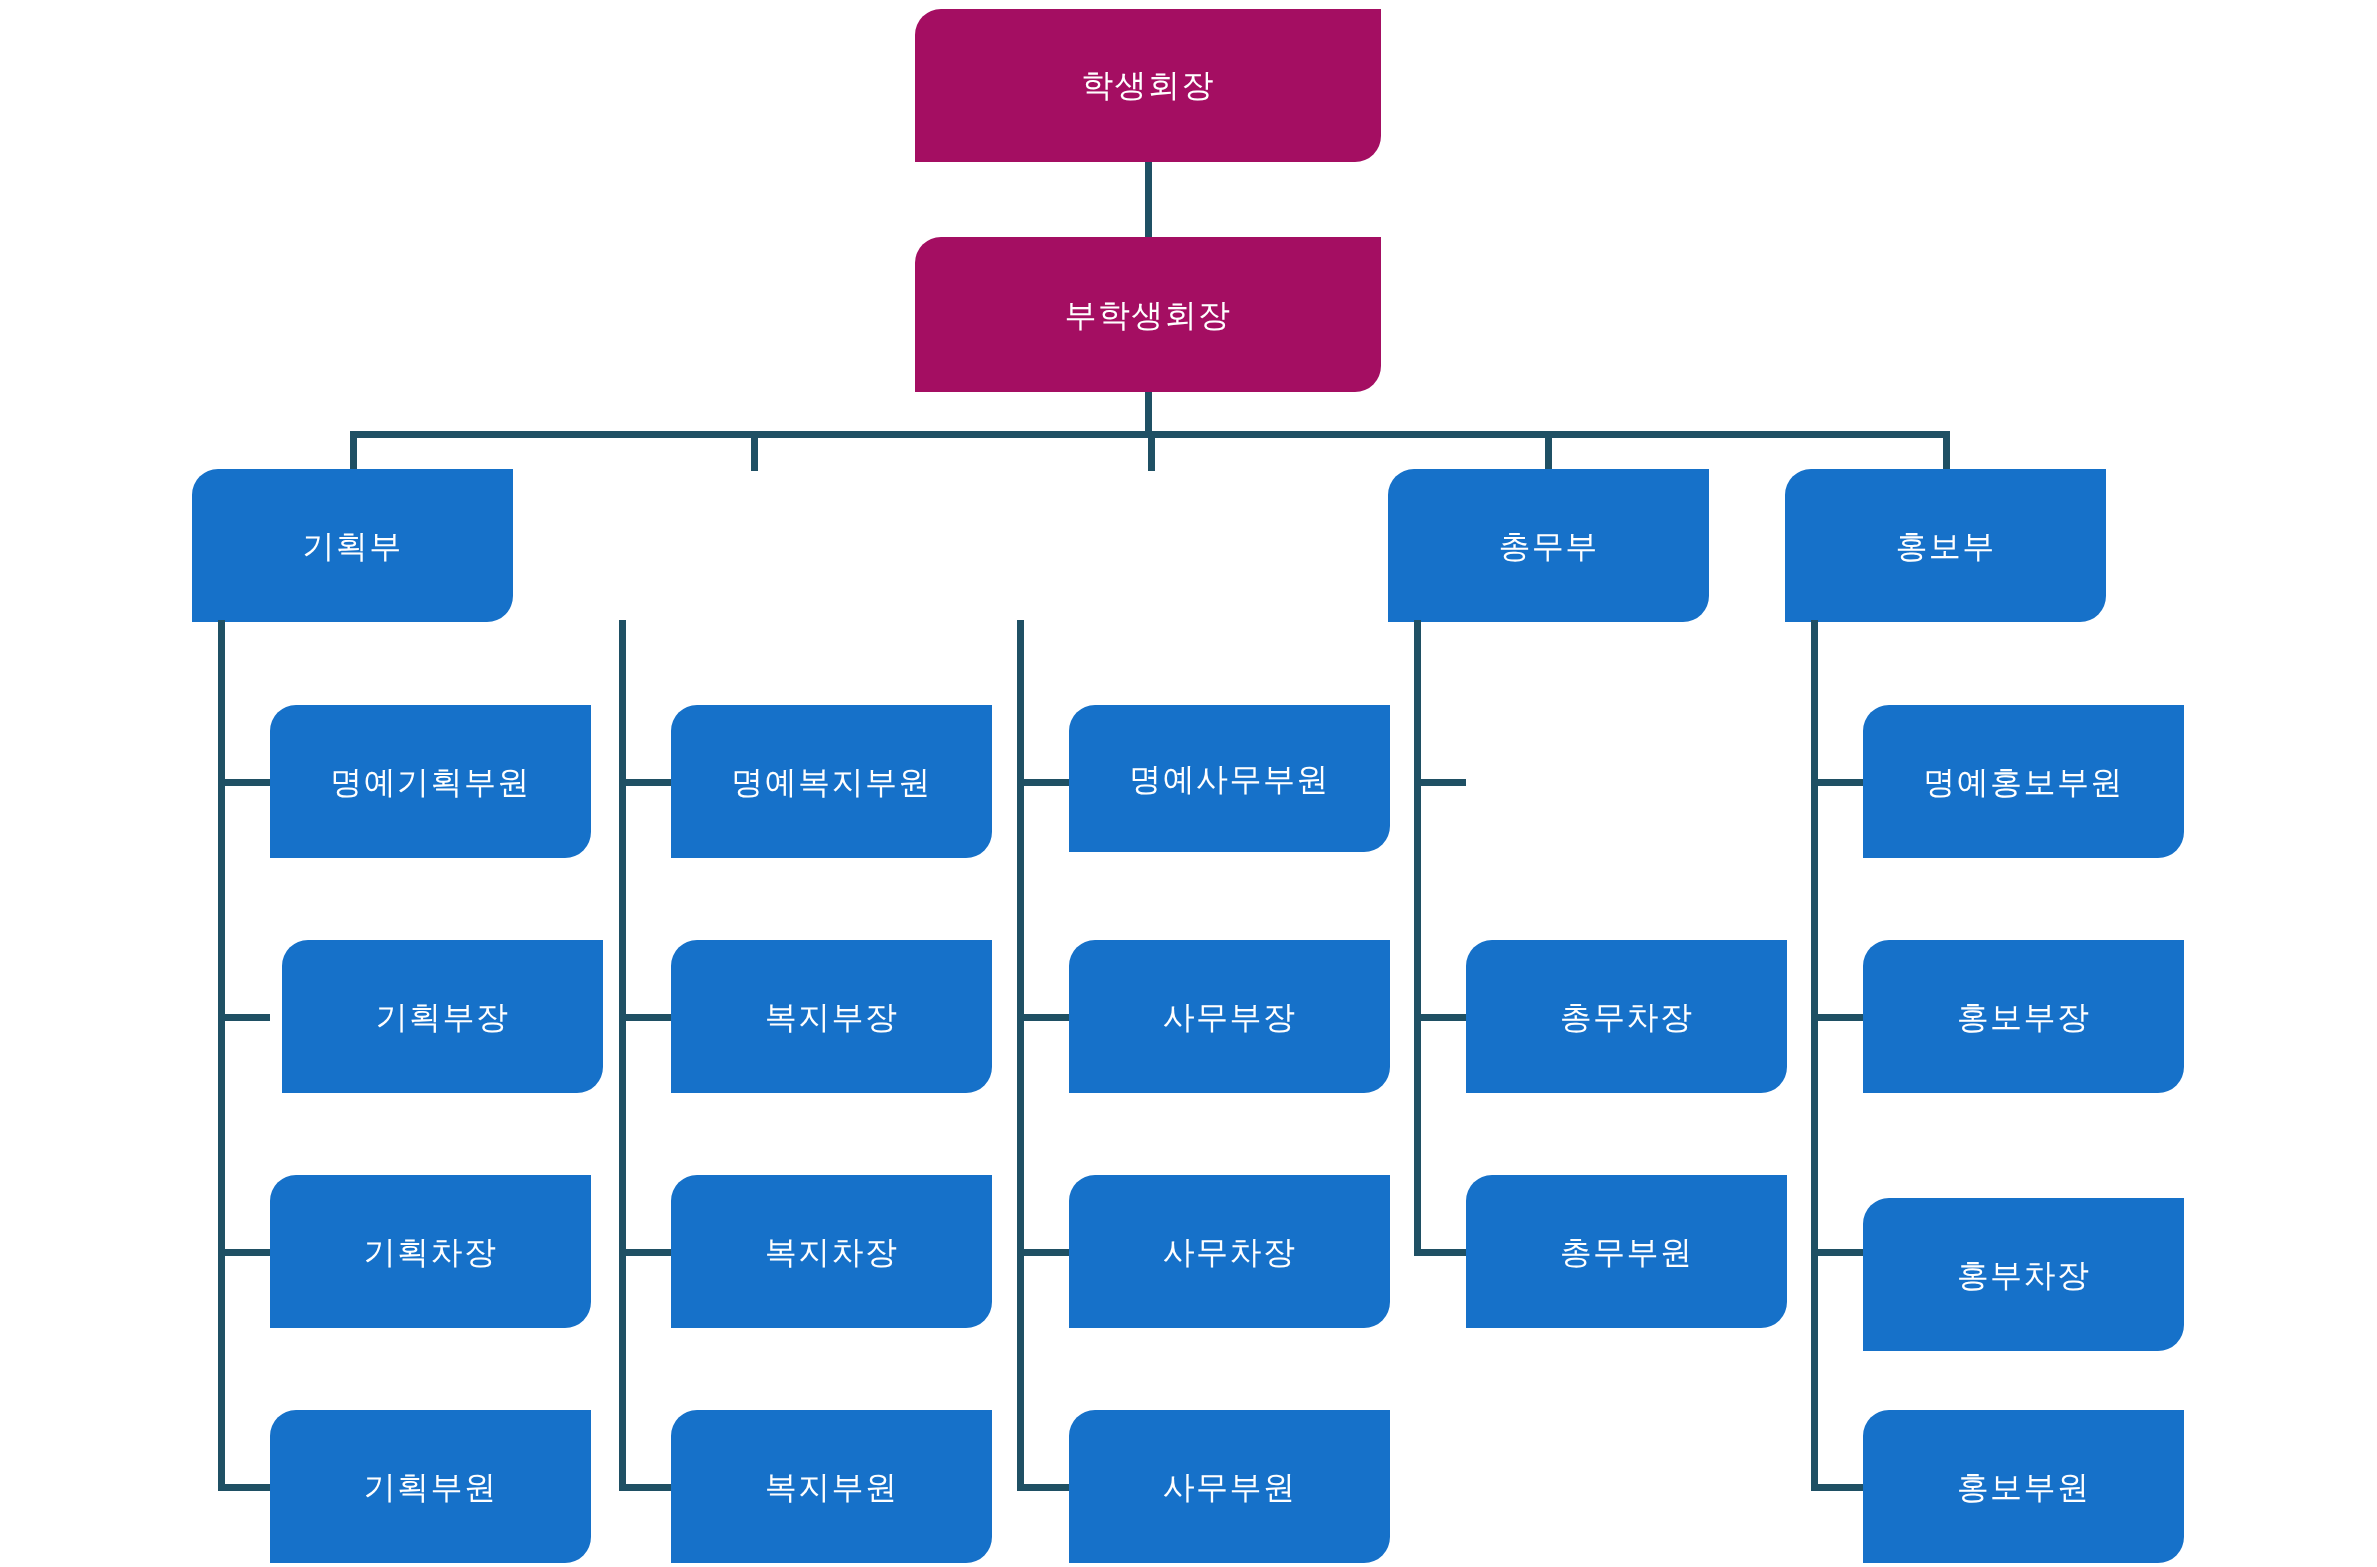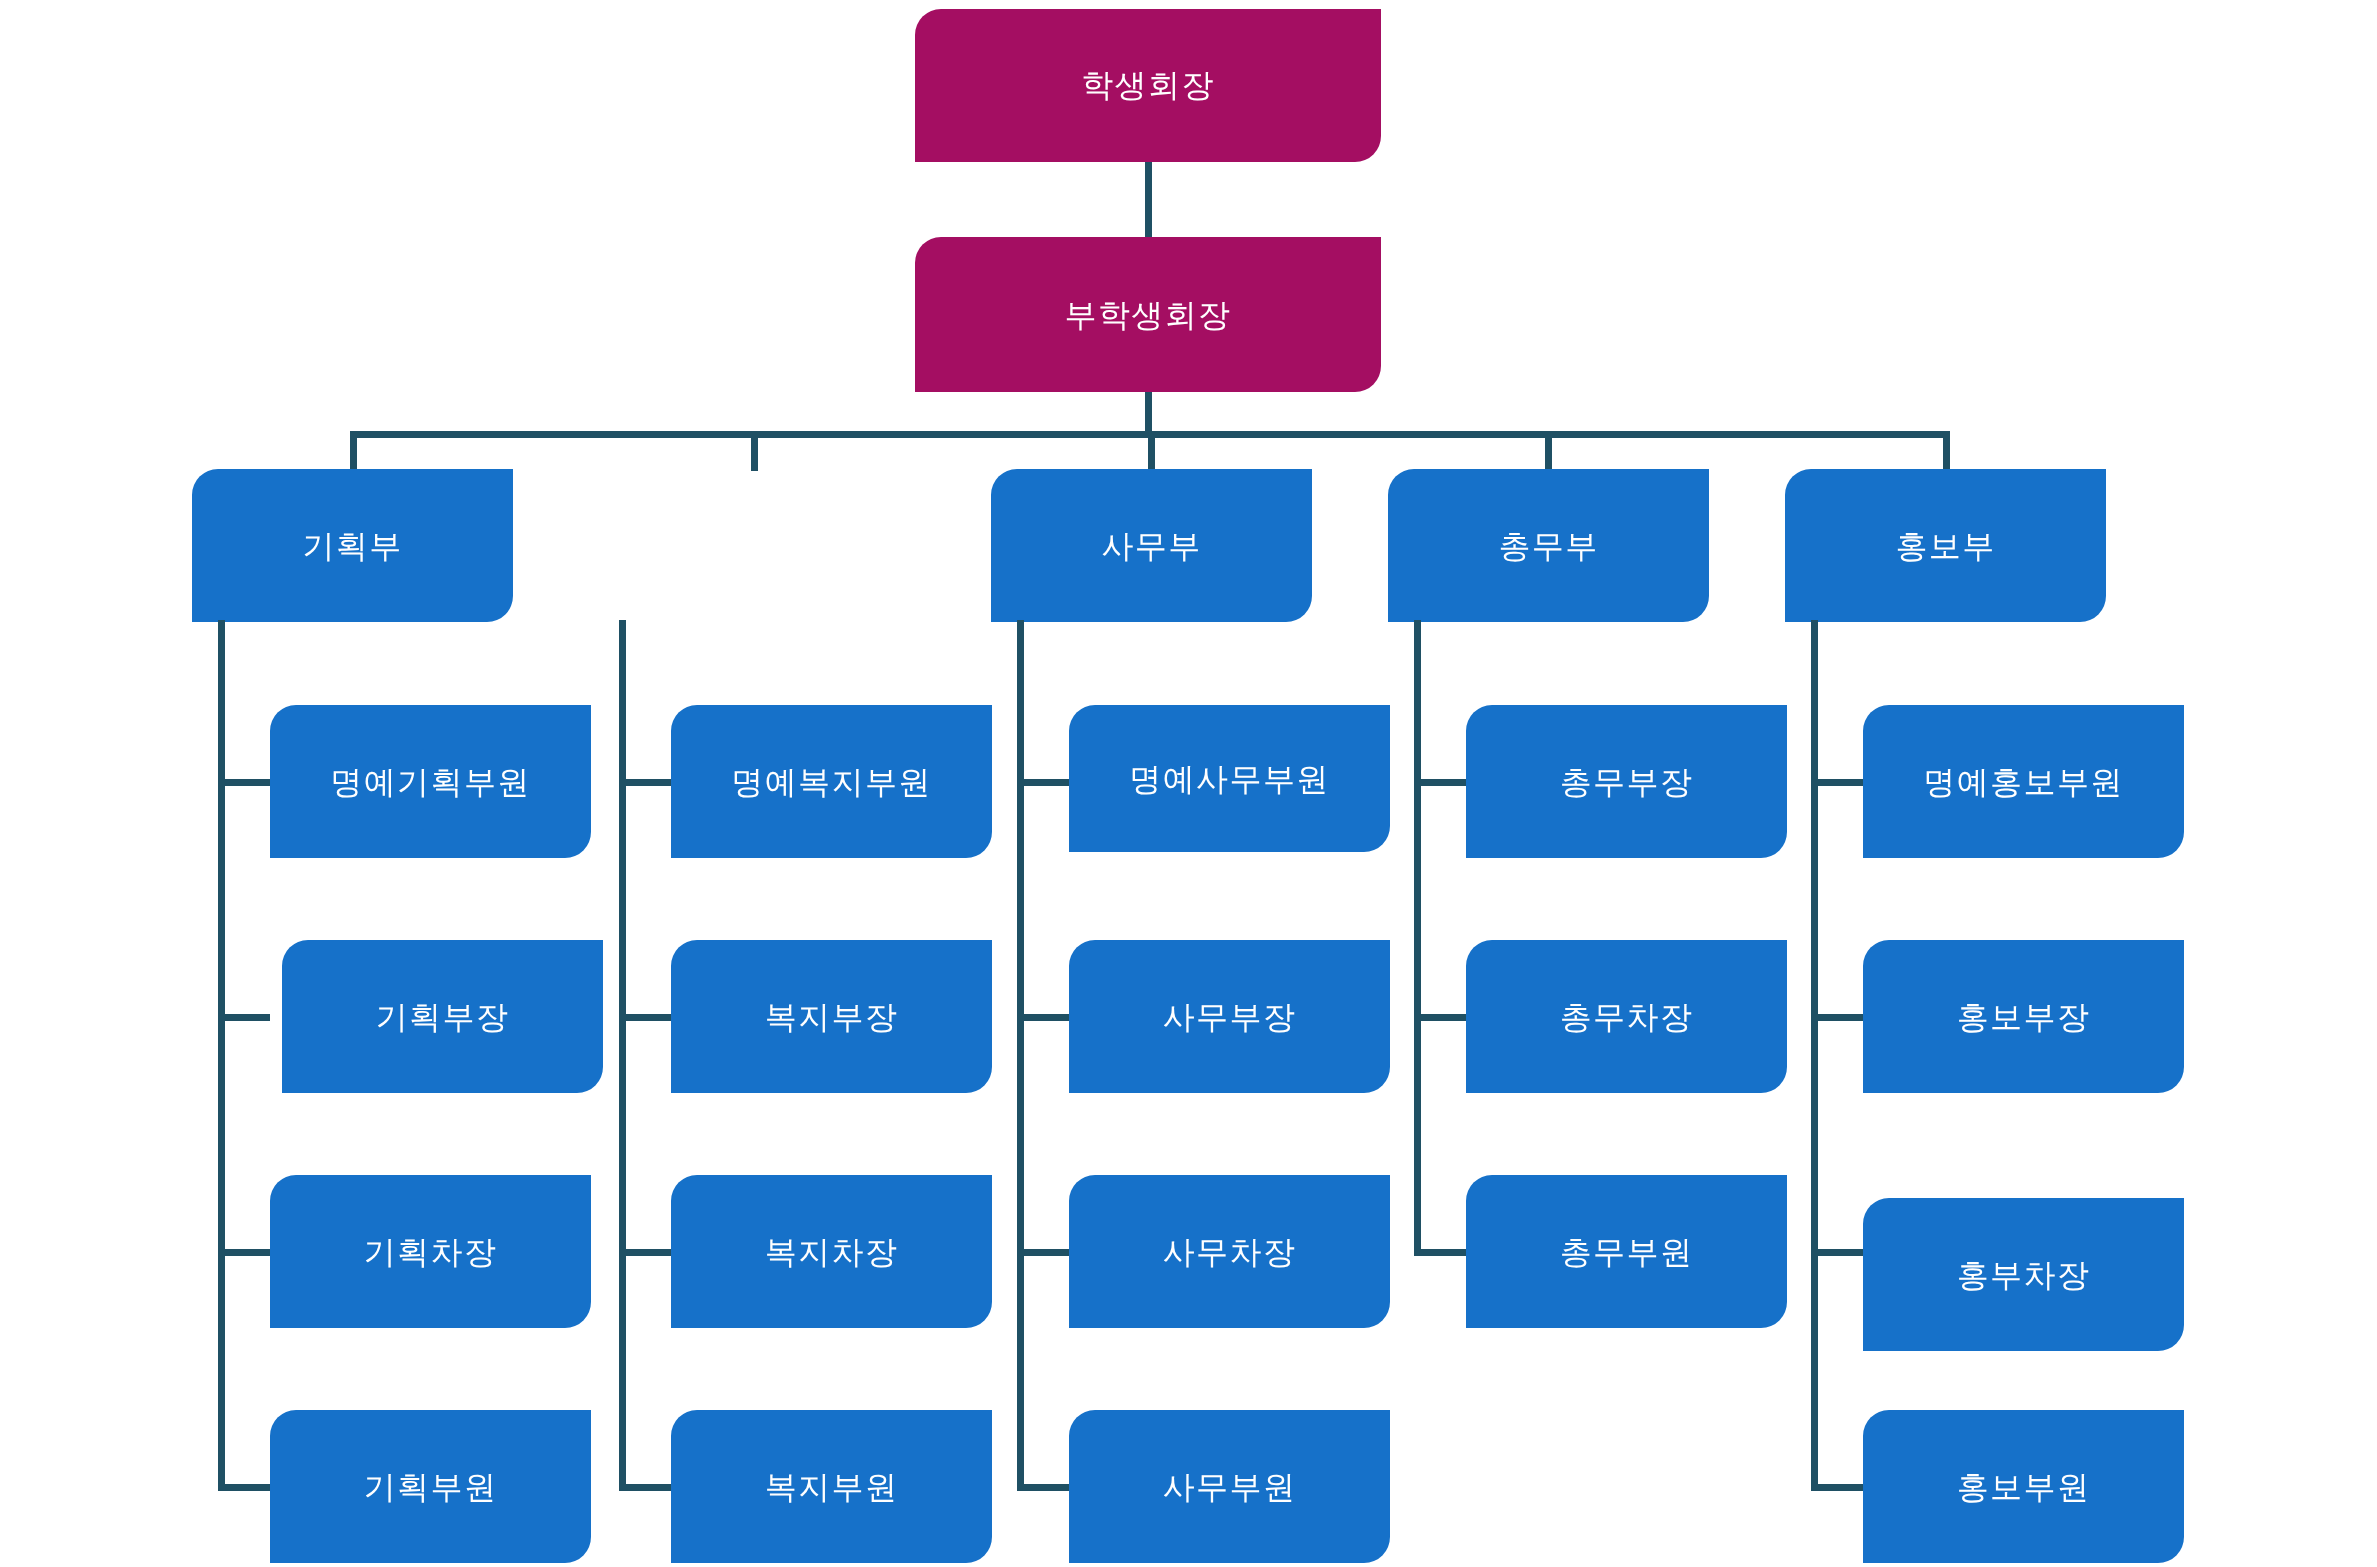--- a/index.html
+++ b/index.html
@@ -53,35 +53,33 @@
     <div class="line" style="left: 619px; top: 620px; width: 6.5px; height: 869px;"></div>
     <div class="line" style="left: 619px; top: 779px; width: 52px; height: 6.5px;"></div>
     <div class="node dept" style="left: 671px; top: 705px; width: 321px; height: 153px;">명예복지부원</div>
     <div class="line" style="left: 619px; top: 1014px; width: 52px; height: 6.5px;"></div>
     <div class="node dept" style="left: 671px; top: 940px; width: 321px; height: 153px;">복지부장</div>
     <div class="line" style="left: 619px; top: 1249px; width: 52px; height: 6.5px;"></div>
     <div class="node dept" style="left: 671px; top: 1175px; width: 321px; height: 153px;">복지차장</div>
     <div class="line" style="left: 619px; top: 1484px; width: 52px; height: 6.5px;"></div>
     <div class="node dept" style="left: 671px; top: 1410px; width: 321px; height: 153px;">복지부원</div>
     <div class="line" style="left: 1148px; top: 431px; width: 6.5px; height: 40px;"></div>
-    <div class="node dept" style="left: 991px; top: 469px; width: 321px; height: 153px;">사무부</div>
     <div class="line" style="left: 1017px; top: 620px; width: 6.5px; height: 869px;"></div>
     <div class="line" style="left: 1017px; top: 779px; width: 52px; height: 6.5px;"></div>
     <div class="node dept" style="left: 1069px; top: 705px; width: 321px; height: 147px;">명예사무부원</div>
     <div class="line" style="left: 1017px; top: 1014px; width: 52px; height: 6.5px;"></div>
     <div class="node dept" style="left: 1069px; top: 940px; width: 321px; height: 153px;">사무부장</div>
     <div class="line" style="left: 1017px; top: 1249px; width: 52px; height: 6.5px;"></div>
     <div class="node dept" style="left: 1069px; top: 1175px; width: 321px; height: 153px;">사무차장</div>
     <div class="line" style="left: 1017px; top: 1484px; width: 52px; height: 6.5px;"></div>
     <div class="node dept" style="left: 1069px; top: 1410px; width: 321px; height: 153px;">사무부원</div>
     <div class="line" style="left: 1545px; top: 431px; width: 6.5px; height: 40px;"></div>
     <div class="node dept" style="left: 1388px; top: 469px; width: 321px; height: 153px;">총무부</div>
     <div class="line" style="left: 1414px; top: 620px; width: 6.5px; height: 634px;"></div>
     <div class="line" style="left: 1414px; top: 779px; width: 52px; height: 6.5px;"></div>
-    <div class="node dept" style="left: 1466px; top: 705px; width: 321px; height: 153px;">총무부장</div>
     <div class="line" style="left: 1414px; top: 1014px; width: 52px; height: 6.5px;"></div>
     <div class="node dept" style="left: 1466px; top: 940px; width: 321px; height: 153px;">총무차장</div>
     <div class="line" style="left: 1414px; top: 1249px; width: 52px; height: 6.5px;"></div>
     <div class="node dept" style="left: 1466px; top: 1175px; width: 321px; height: 153px;">총무부원</div>
     <div class="line" style="left: 1943px; top: 431px; width: 6.5px; height: 40px;"></div>
     <div class="node dept" style="left: 1785px; top: 469px; width: 321px; height: 153px;">홍보부</div>
     <div class="line" style="left: 1811px; top: 620px; width: 6.5px; height: 869px;"></div>
     <div class="line" style="left: 1811px; top: 779px; width: 52px; height: 6.5px;"></div>
     <div class="node dept" style="left: 1863px; top: 705px; width: 321px; height: 153px;">명예홍보부원</div>
     <div class="line" style="left: 1811px; top: 1014px; width: 52px; height: 6.5px;"></div>

